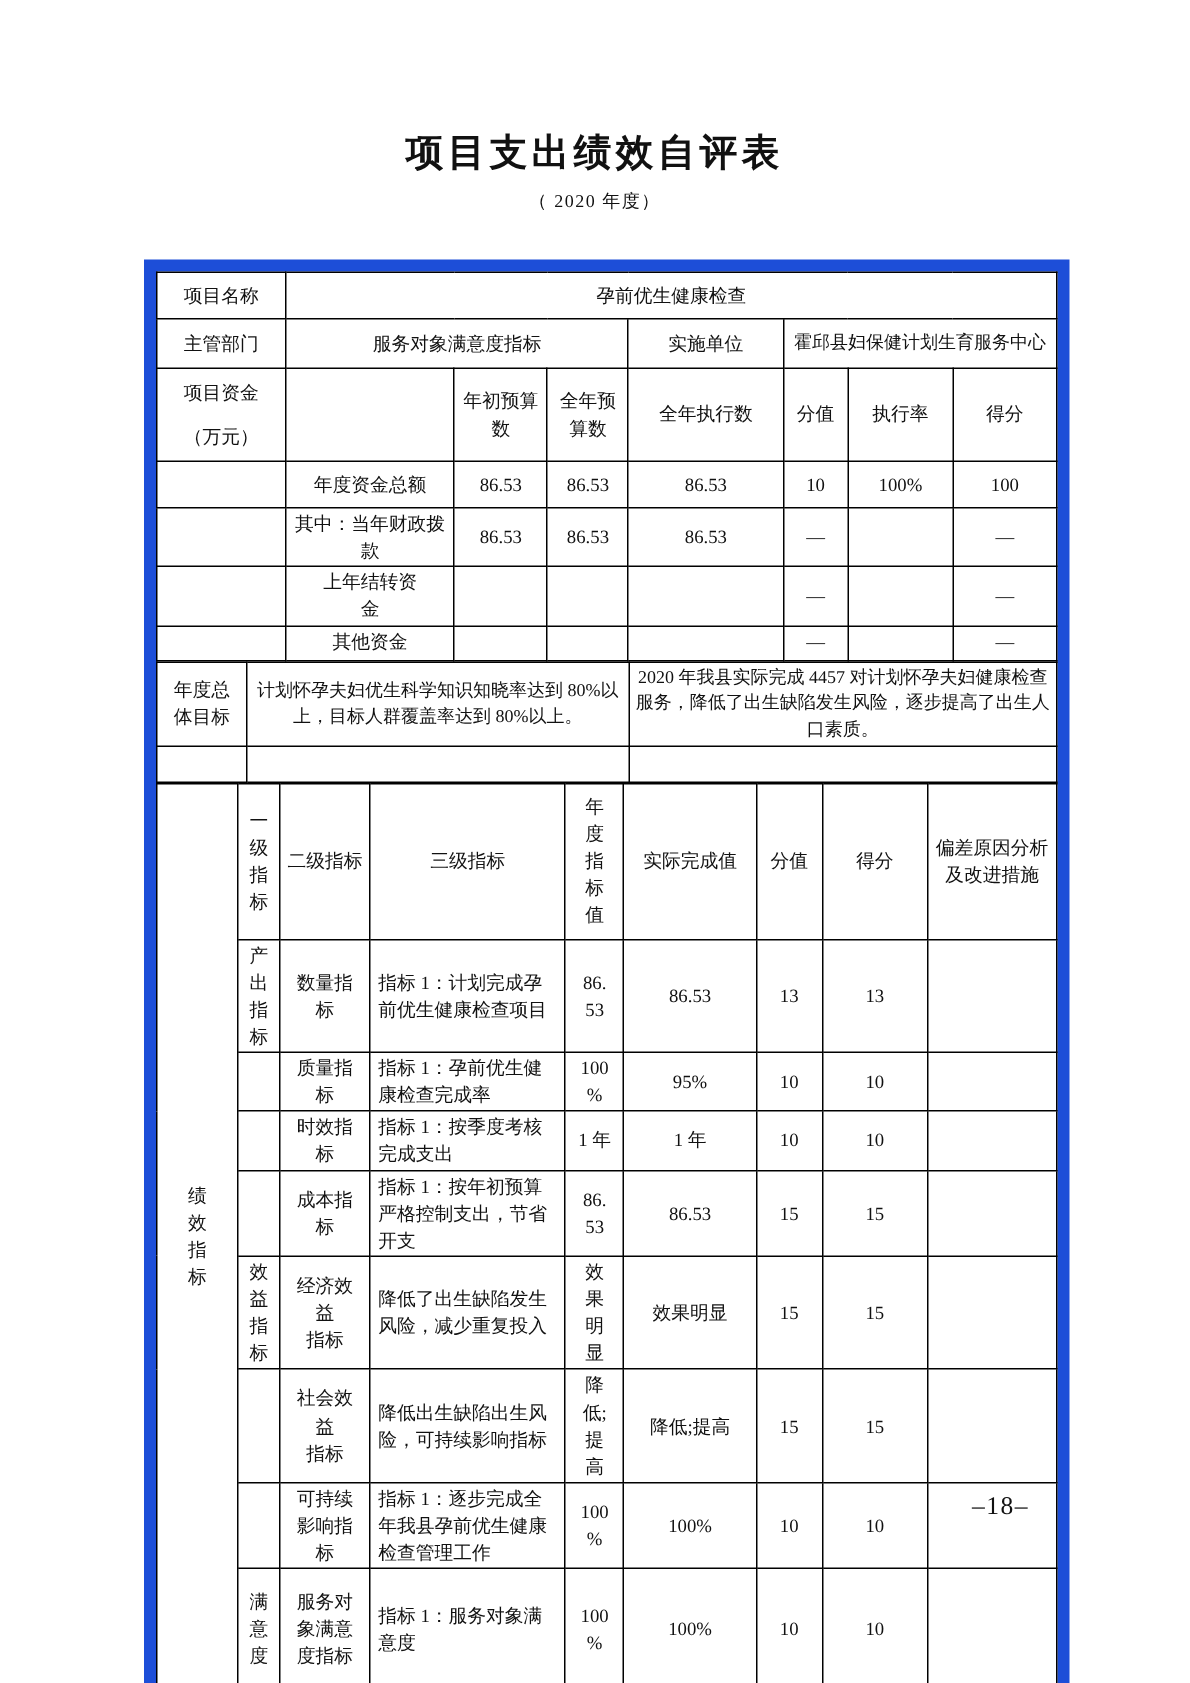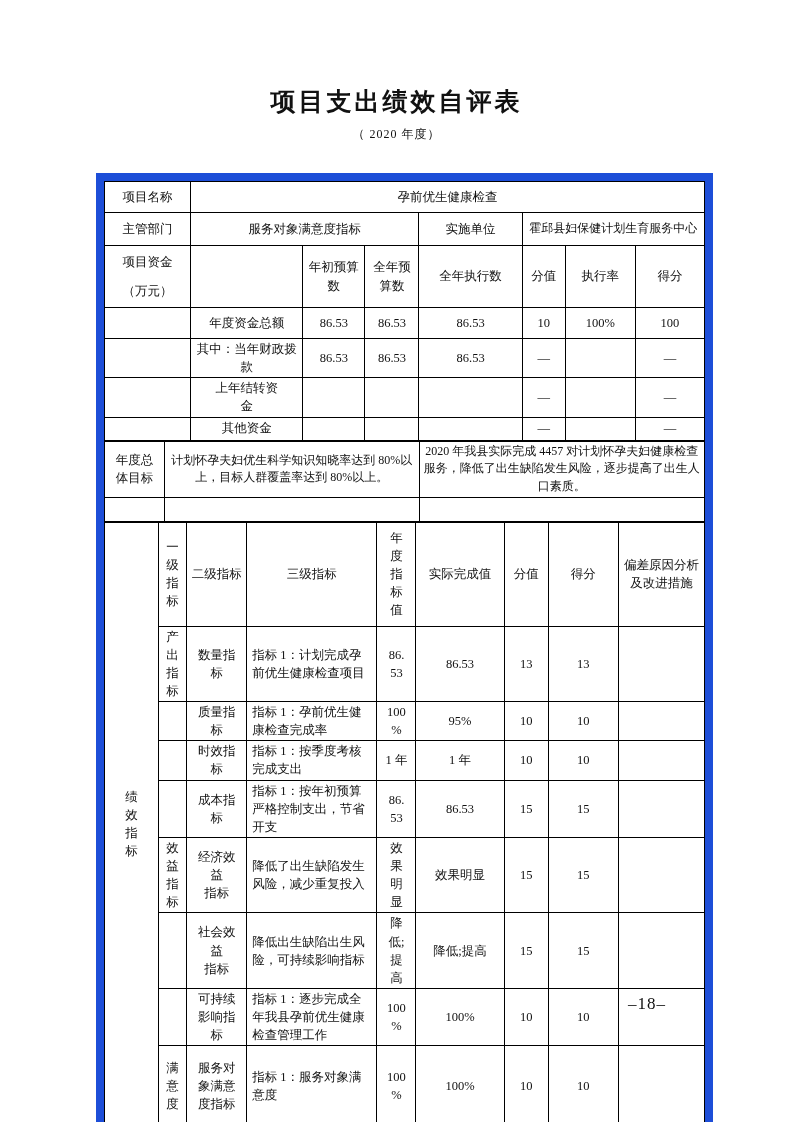--- a/index.html
+++ b/index.html
@@ -24,21 +24,21 @@
   td{
     border:1px solid #000;font-size:12.5px;text-align:center;
     vertical-align:middle;padding:1px 2px;white-space:pre-line;
     line-height:1.45;overflow:hidden;word-break:break-all;
   }
   td.left{text-align:left;padding-left:5px;padding-right:3px;}
   td.sp{line-height:2.3;}
   td.small{font-size:12px;border-radius:13px;}
   td.l2pad{padding-left:9px;padding-right:9px;}
   .page-num{
-    position:absolute;top:994px;left:628px;font-size:17px;letter-spacing:1px;
+    position:absolute;top:994px;left:648px;font-size:17px;letter-spacing:1px;
   }
 </style>
 </head>
 <body>
 
 <div class="doc-title">项目支出绩效自评表</div>
 <div class="doc-subtitle">（ 2020 年度）</div>
 
 <div class="tbl-wrap">
 

